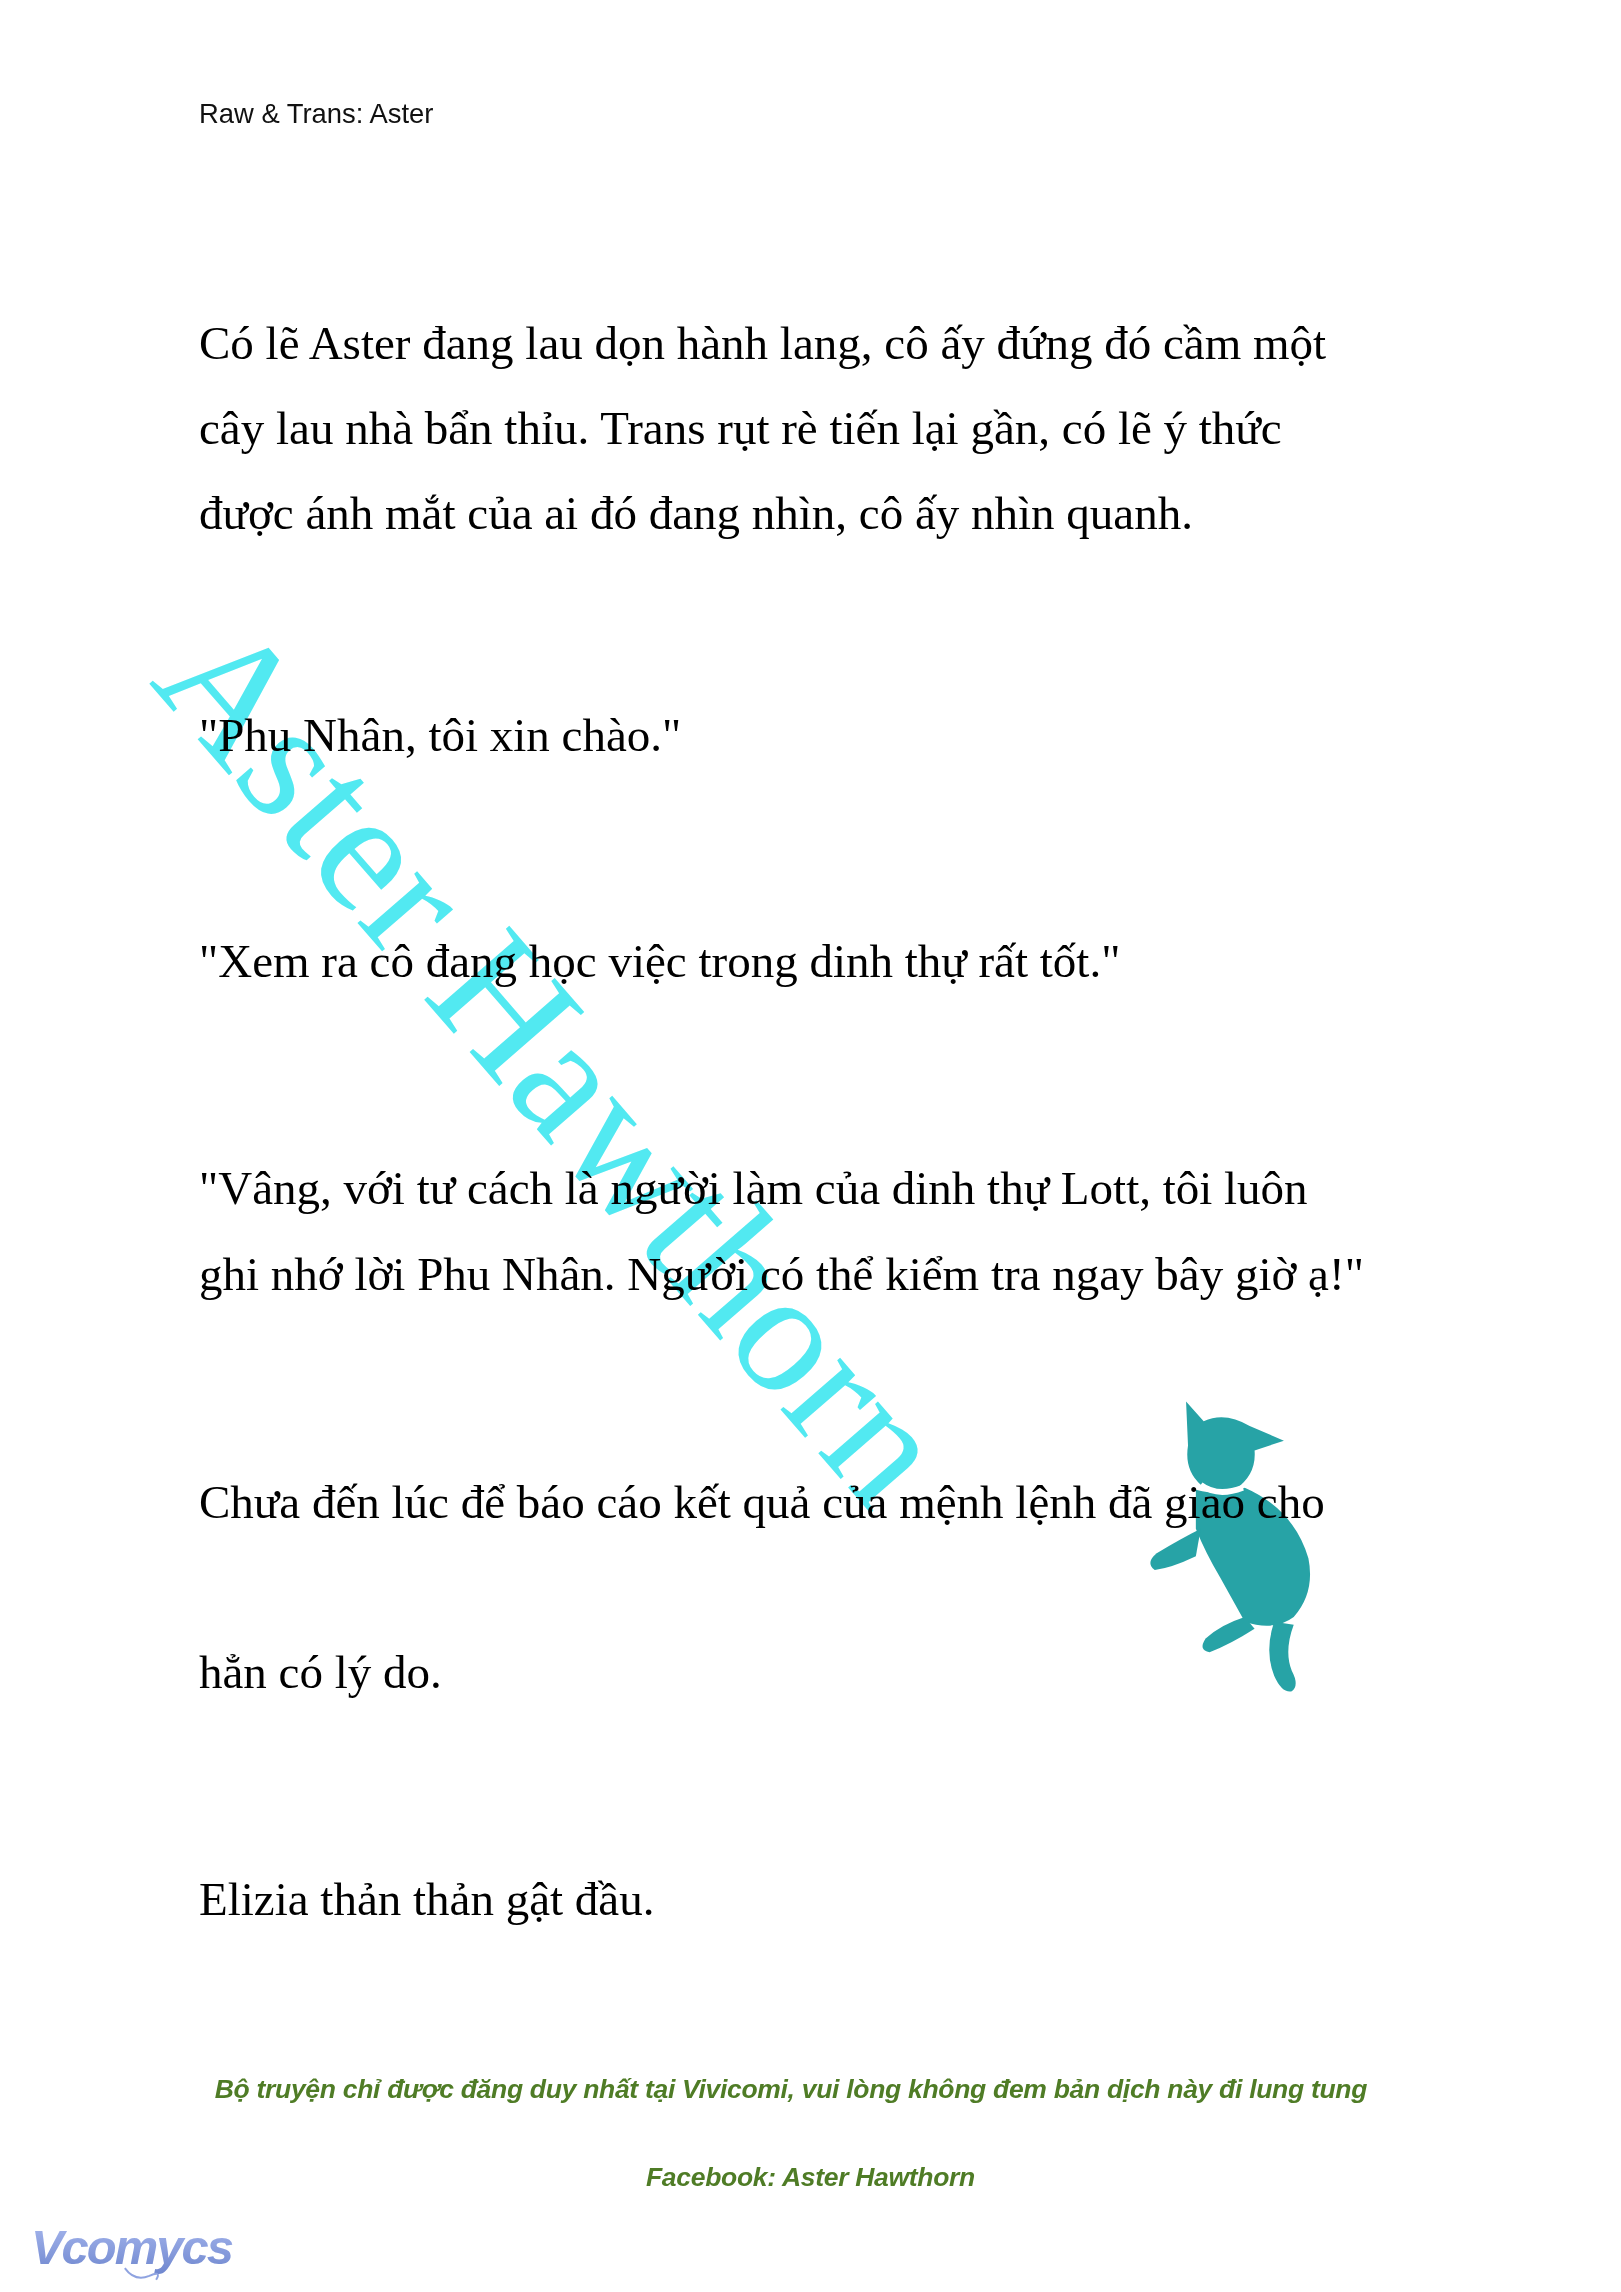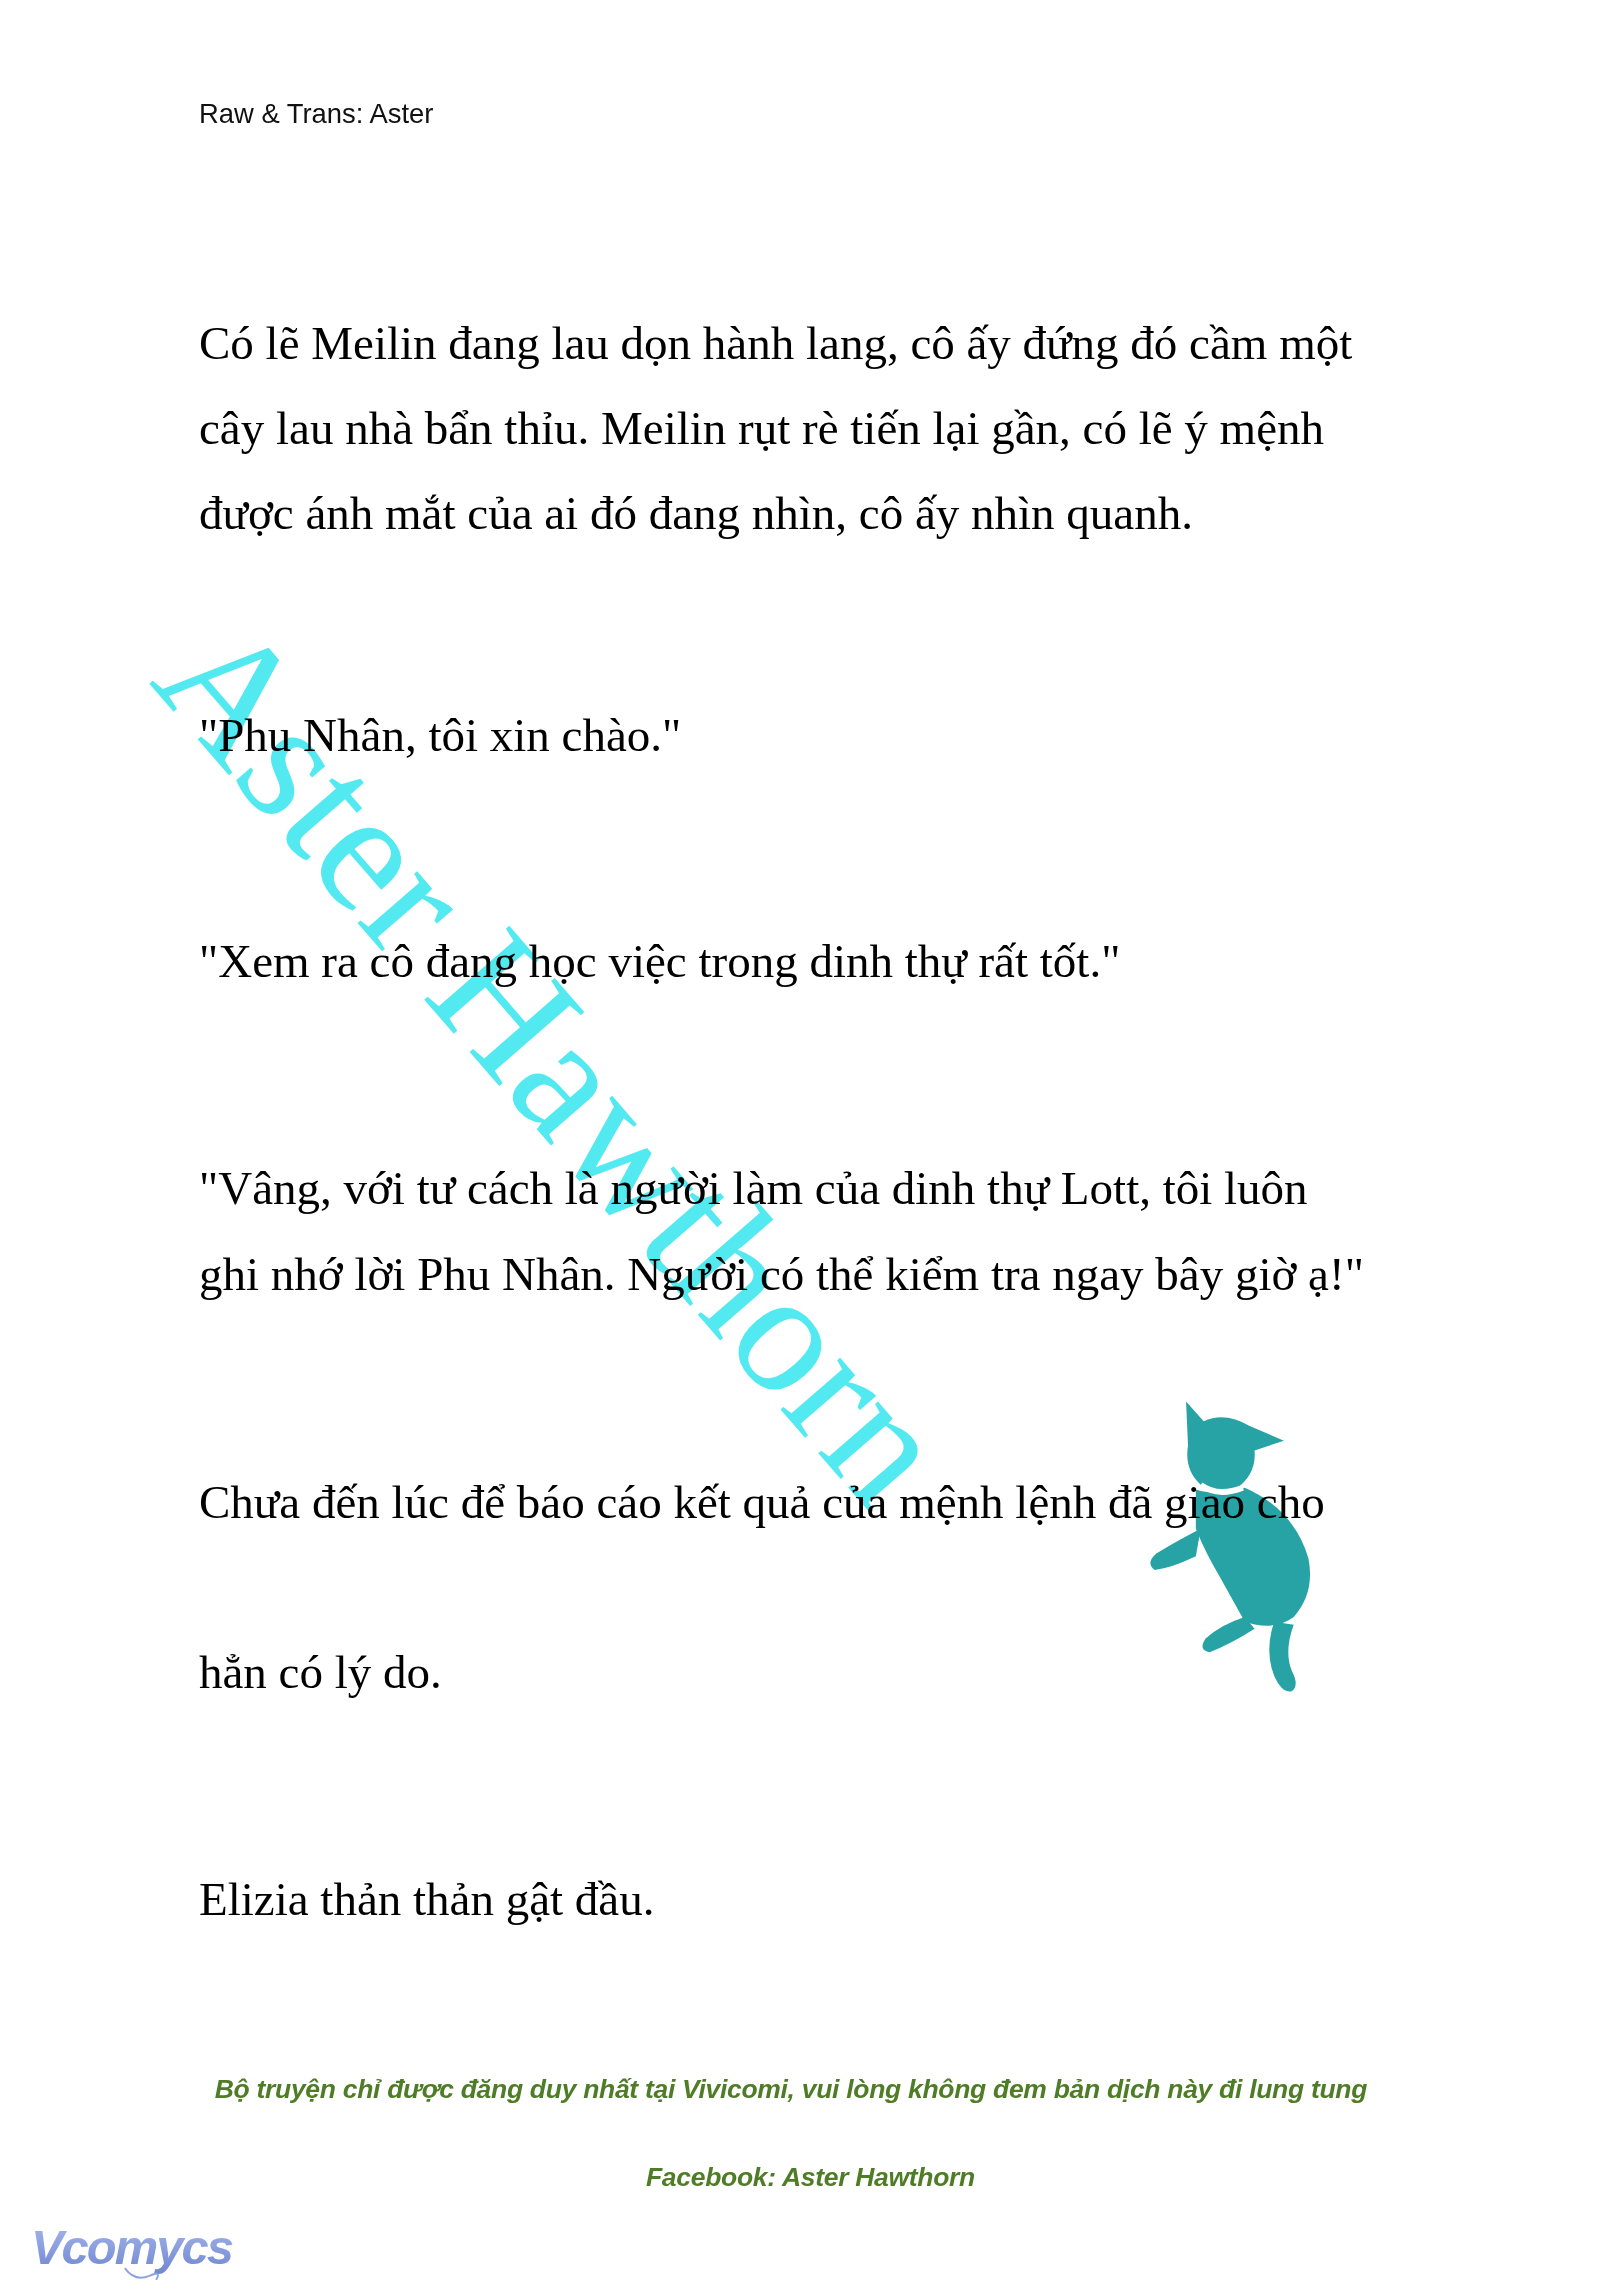--- a/index.html
+++ b/index.html
@@ -31,22 +31,22 @@
   .cat { position:absolute; left:1127px; top:1382px; width:216px; height:323px; z-index:1; }
   .logo { position:absolute; left:27.4px; top:2217px; width:225px; height:69px; }
 </style>
 </head>
 <body>
 
 <div class="page">
 
   <div class="header">Raw &amp; Trans: Aster</div>
 
-  <div class="line" style="top:320px">Có lẽ Meilin đang lau dọn hành lang, cô ấy đứng đó cầm một</div>
-  <div class="line" style="top:405px">cây lau nhà bẩn thỉu. Meilin rụt rè tiến lại gần, có lẽ ý mệnh</div>
+  <div class="line" style="top:320px">Có lẽ Aster đang lau dọn hành lang, cô ấy đứng đó cầm một</div>
+  <div class="line" style="top:405px">cây lau nhà bẩn thỉu. Trans rụt rè tiến lại gần, có lẽ ý thức</div>
   <div class="line" style="top:490px">được ánh mắt của ai đó đang nhìn, cô ấy nhìn quanh.</div>
 
   <div class="line" style="top:712px">"Phu Nhân, tôi xin chào."</div>
   <div class="line" style="top:938px">"Xem ra cô đang học việc trong dinh thự rất tốt."</div>
 
   <div class="line" style="top:1165px">"Vâng, với tư cách là người làm của dinh thự Lott, tôi luôn</div>
   <div class="line" style="top:1251px">ghi nhớ lời Phu Nhân. Người có thể kiểm tra ngay bây giờ ạ!"</div>
 
   <div class="line" style="top:1479px">Chưa đến lúc để báo cáo kết quả của mệnh lệnh đã giao cho</div>
   <div class="line" style="top:1649px">hẳn có lý do.</div>

